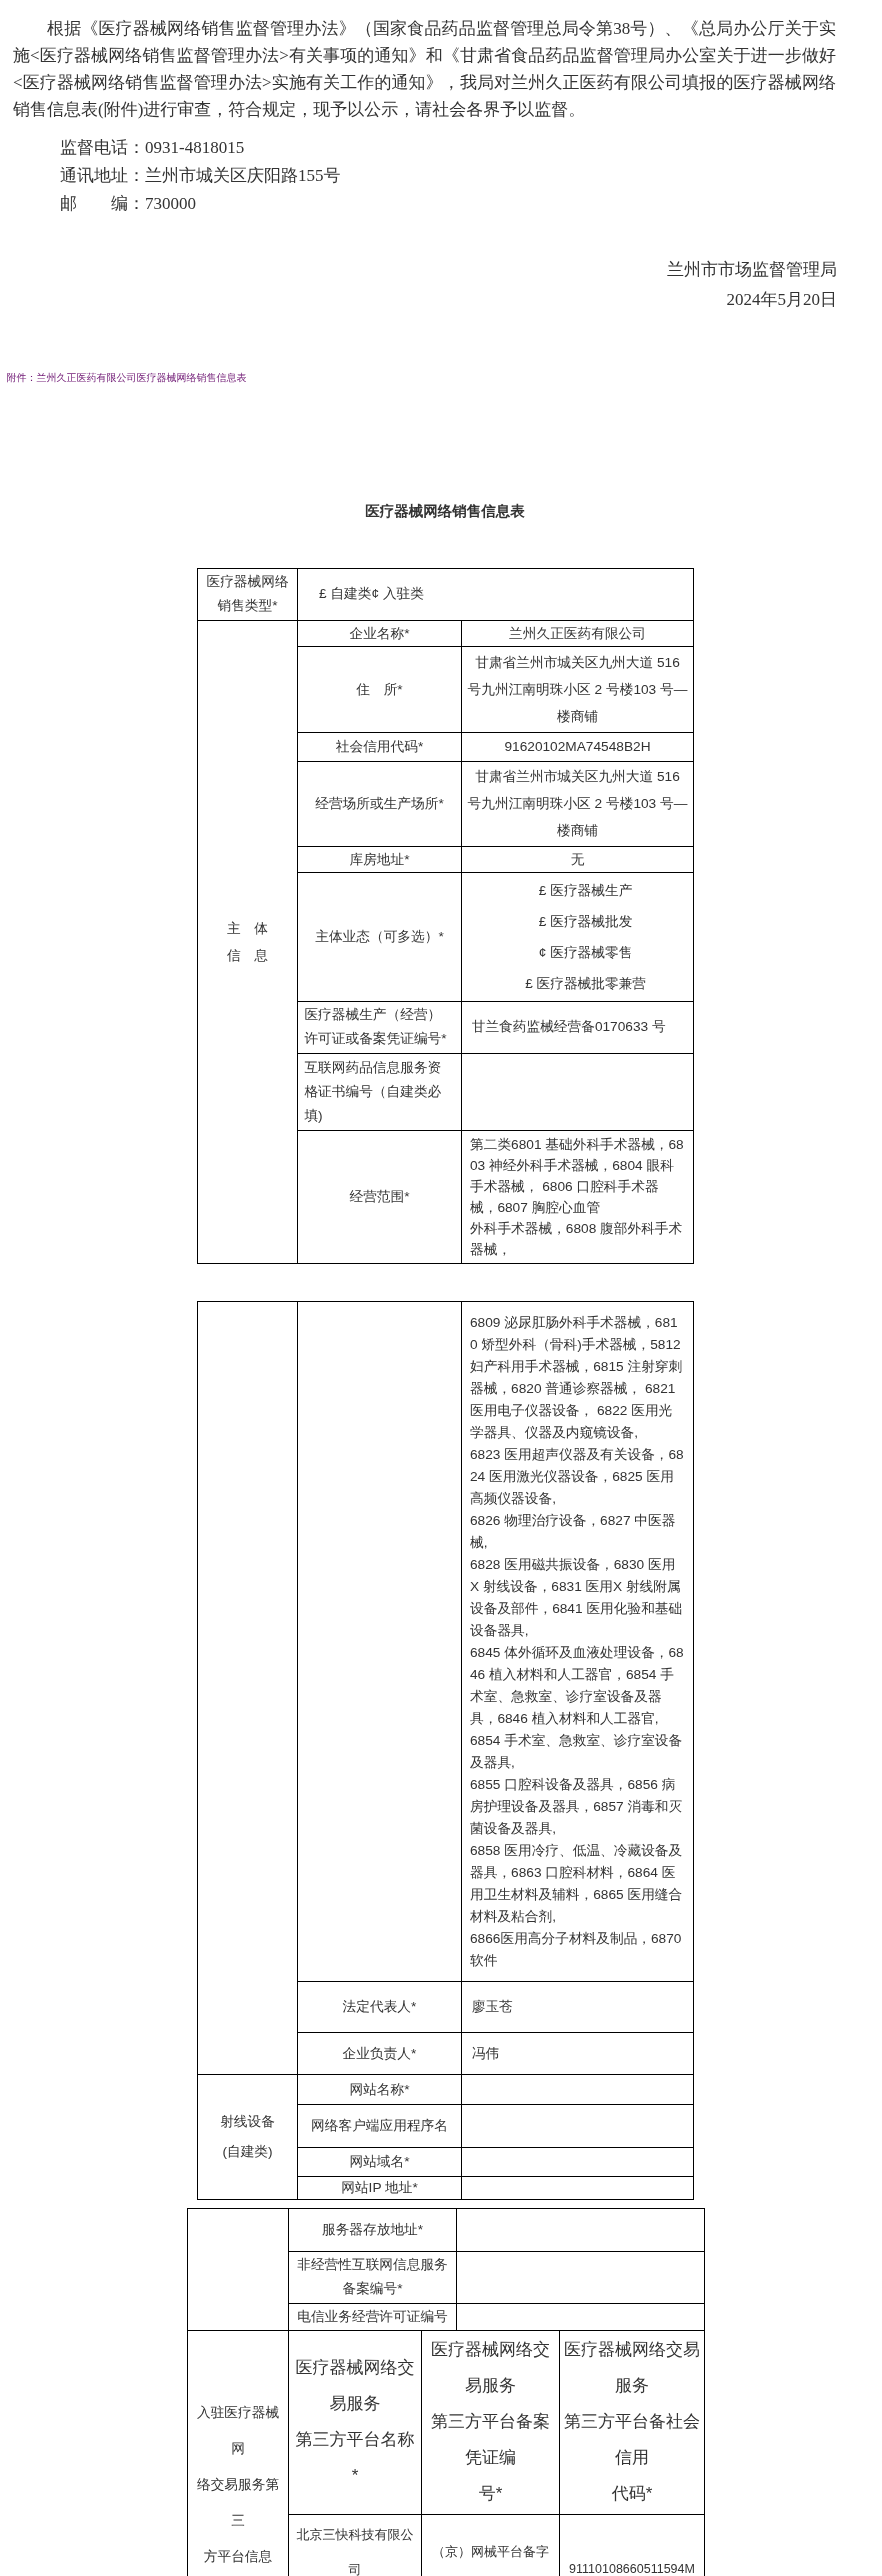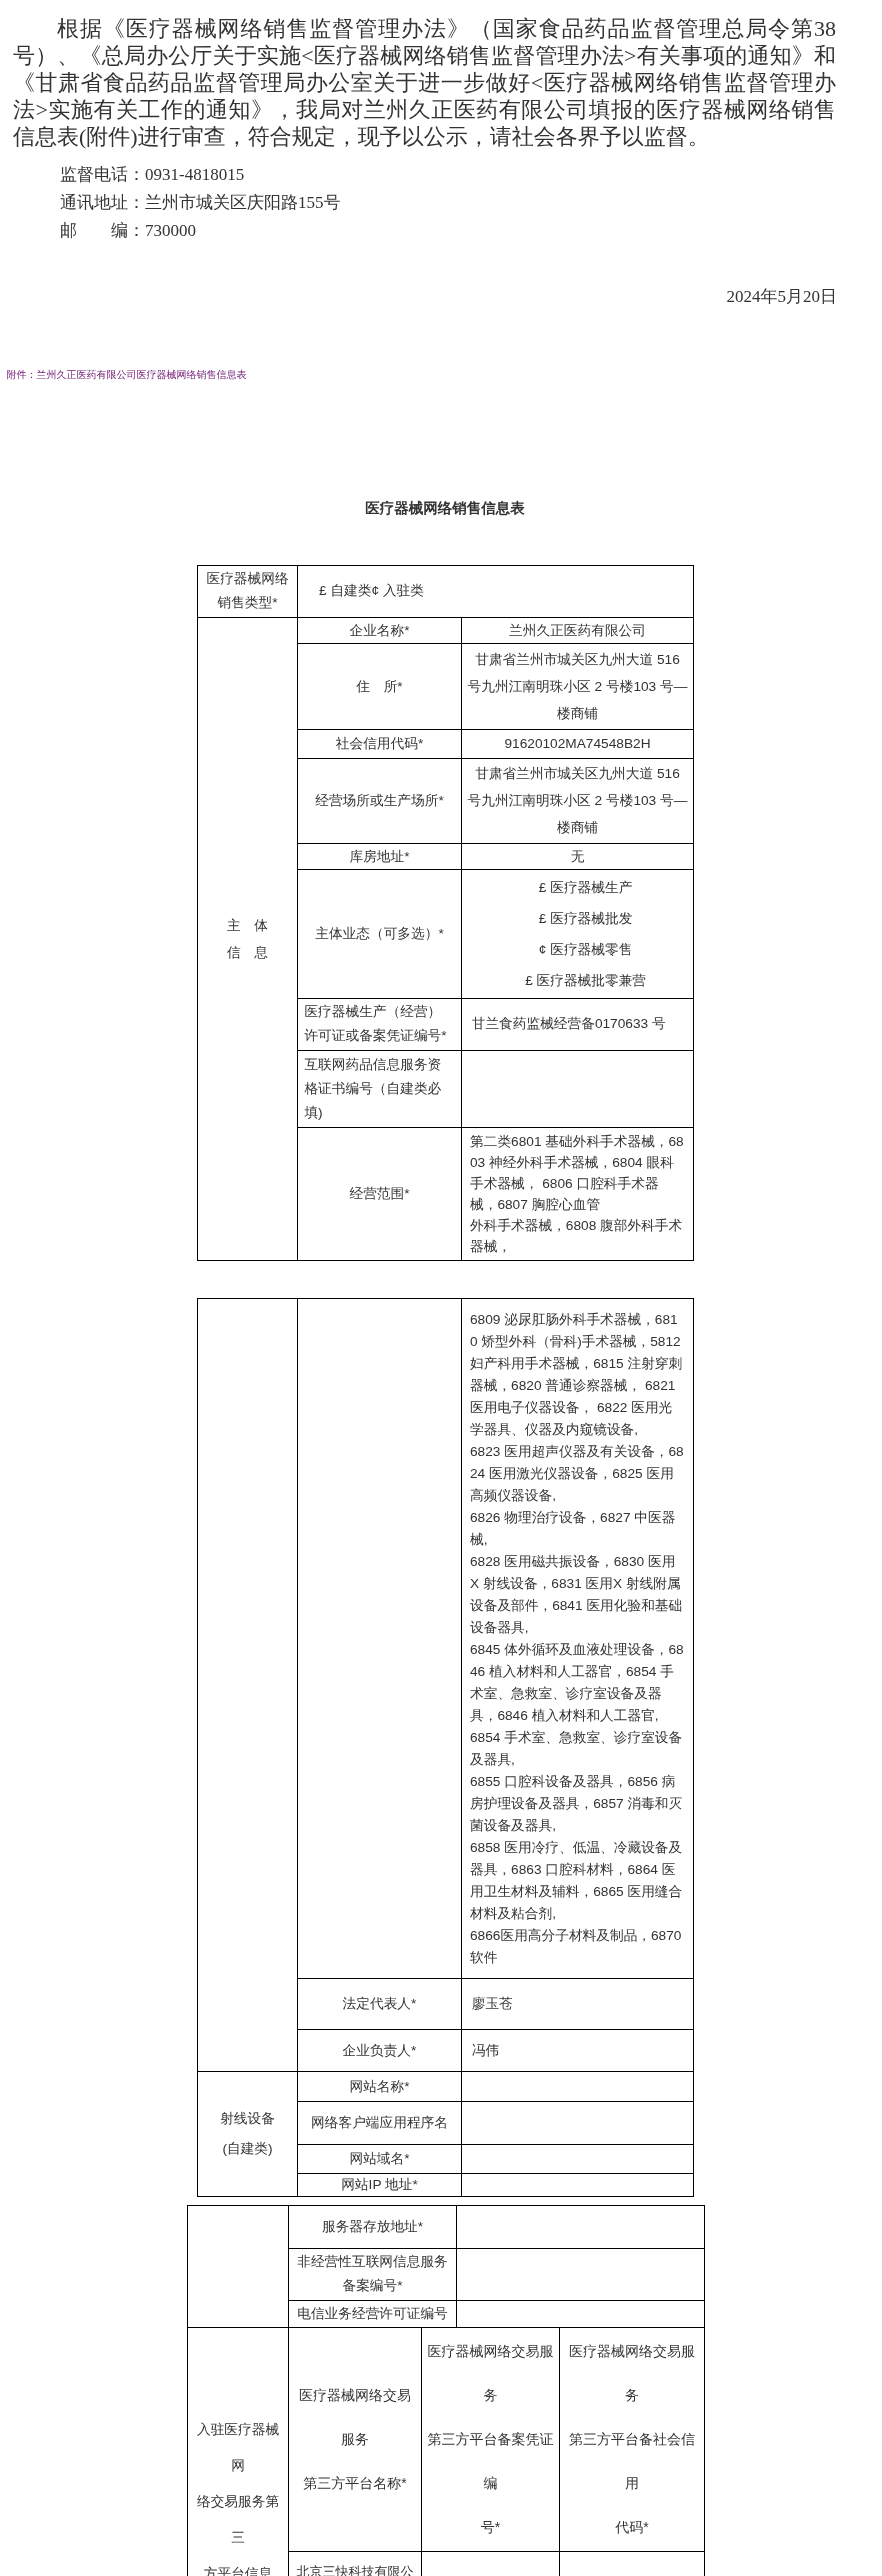--- a/index.html
+++ b/index.html
@@ -3,21 +3,21 @@
 <meta charset="utf-8">
 <style>
   html,body{margin:0;padding:0;}
   body{
     width:883px;height:2576px;background:#ffffff;color:#2e2e2e;
     font-family:"Liberation Serif","DejaVu Serif",serif;
     position:relative;overflow:hidden;
   }
   .intro{
     margin:14.5px 47px 0 13px;
-    font-size:22px;line-height:27px;text-indent:2em;
+    font-size:17px;line-height:27px;text-indent:2em;
     text-align:justify;color:#333;
   }
   .contacts{margin:11.3px 0 0 60px;font-size:17px;line-height:28px;color:#333;}
   .contacts div{white-space:pre;}
   .issuer-block{margin:37px 46px 0 0;text-align:right;font-size:17px;line-height:30px;color:#333;}
   .attachment{margin:56px 0 0 6.4px;font-size:10px;color:#701a75;font-family:Liberation Serif, serif;}
   .form-title{
     width:496px;margin:117px 0 0 197px;text-align:center;
     font-size:14.5px;font-weight:bold;color:#333;
     font-family:"Liberation Sans","DejaVu Sans",sans-serif;
@@ -34,36 +34,37 @@
   .gap1{height:37px;}
   .gap2{height:7.2px;}
   .lbl2{line-height:24px;}
   .addr{line-height:27px;}
   .modes{line-height:31px;text-align:center;padding-left:21px;}
   .saletype{text-align:left;padding-left:21px;}
   .scope{line-height:21px;text-align:left;padding:3.2px 8px;}
   .scope2{line-height:22px;text-align:left;padding:9.7px 8px;vertical-align:top;}
   .val-left{text-align:left;padding-left:9.7px;}
   .wrap-left{text-align:left;padding:1.6px 6.4px;line-height:24px;}
-  .ph{font-size:14px;line-height:44px;padding:1.6px 4px;}
+  .ph{font-size:17px;line-height:36px;padding:1.6px 4px;}
   .pf{font-size:13px;line-height:35px;padding:1.6px 3.2px;}
   .code{font-size:12.5px;}
 </style>
 </head>
 <body>
 
 <div class="intro">根据《医疗器械网络销售监督管理办法》（国家食品药品监督管理总局令第38号）、《总局办公厅关于实施&lt;医疗器械网络销售监督管理办法&gt;有关事项的通知》和《甘肃省食品药品监督管理局办公室关于进一步做好&lt;医疗器械网络销售监督管理办法&gt;实施有关工作的通知》，我局对兰州久正医药有限公司填报的医疗器械网络销售信息表(附件)进行审查，符合规定，现予以公示，请社会各界予以监督。</div>
 
 <div class="contacts">
   <div>监督电话：0931-4818015</div>
   <div>通讯地址：兰州市城关区庆阳路155号</div>
   <div>邮　　编：730000</div>
 </div>
 
 <div class="issuer-block">
+  <div>兰州市市场监督管理局</div>
   <div>2024年5月20日</div>
 </div>
 
 <div class="attachment">附件：兰州久正医药有限公司医疗器械网络销售信息表</div>
 
 <div class="form-title">医疗器械网络销售信息表</div>
 
 <div style="height:47px;"></div>
 
 <table class="t12">

